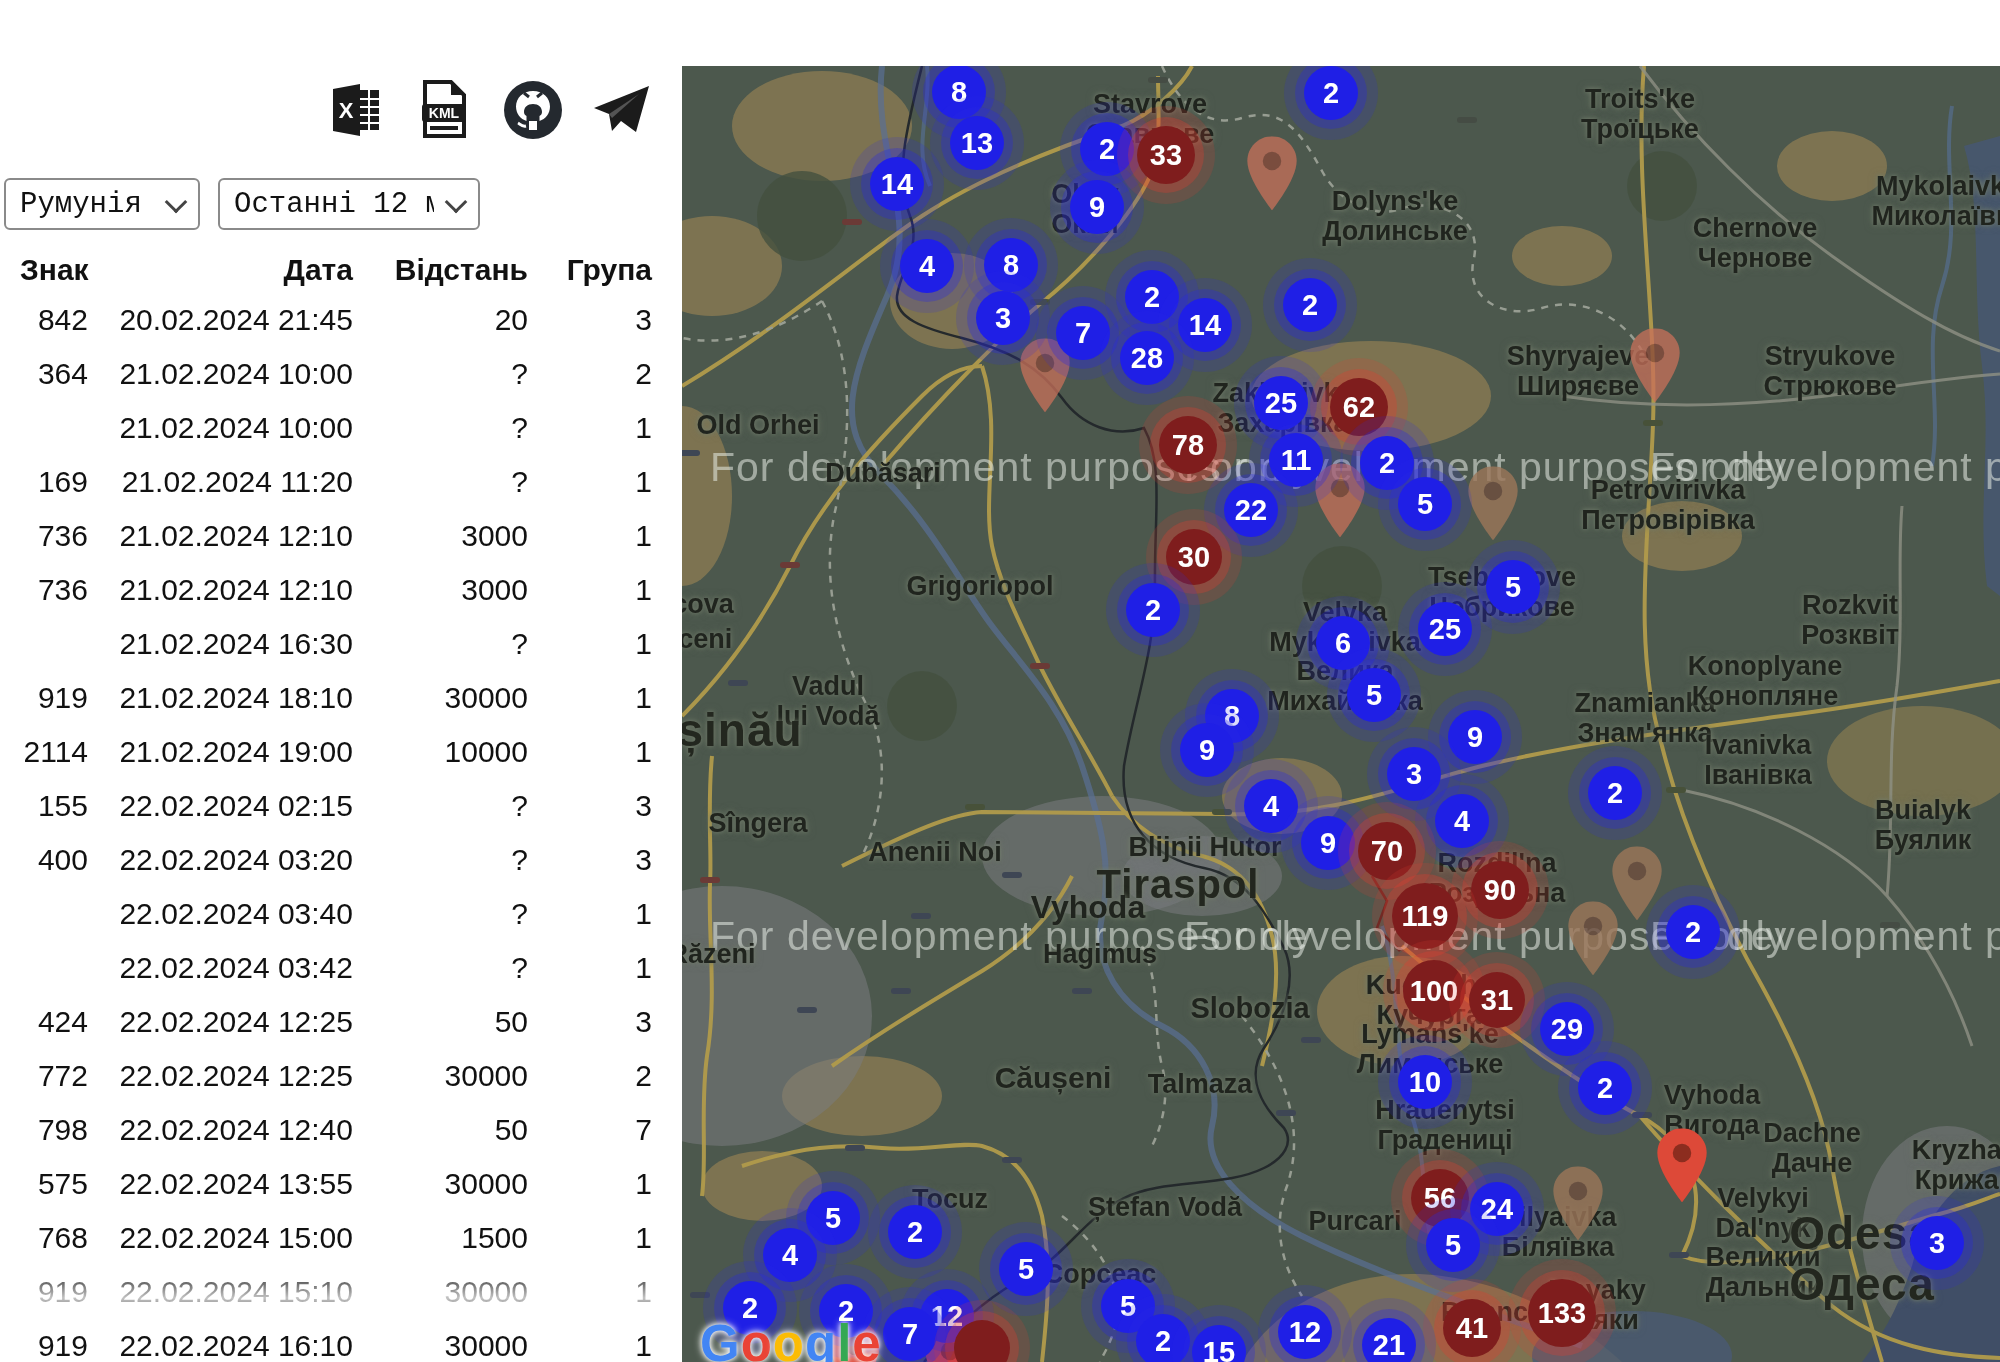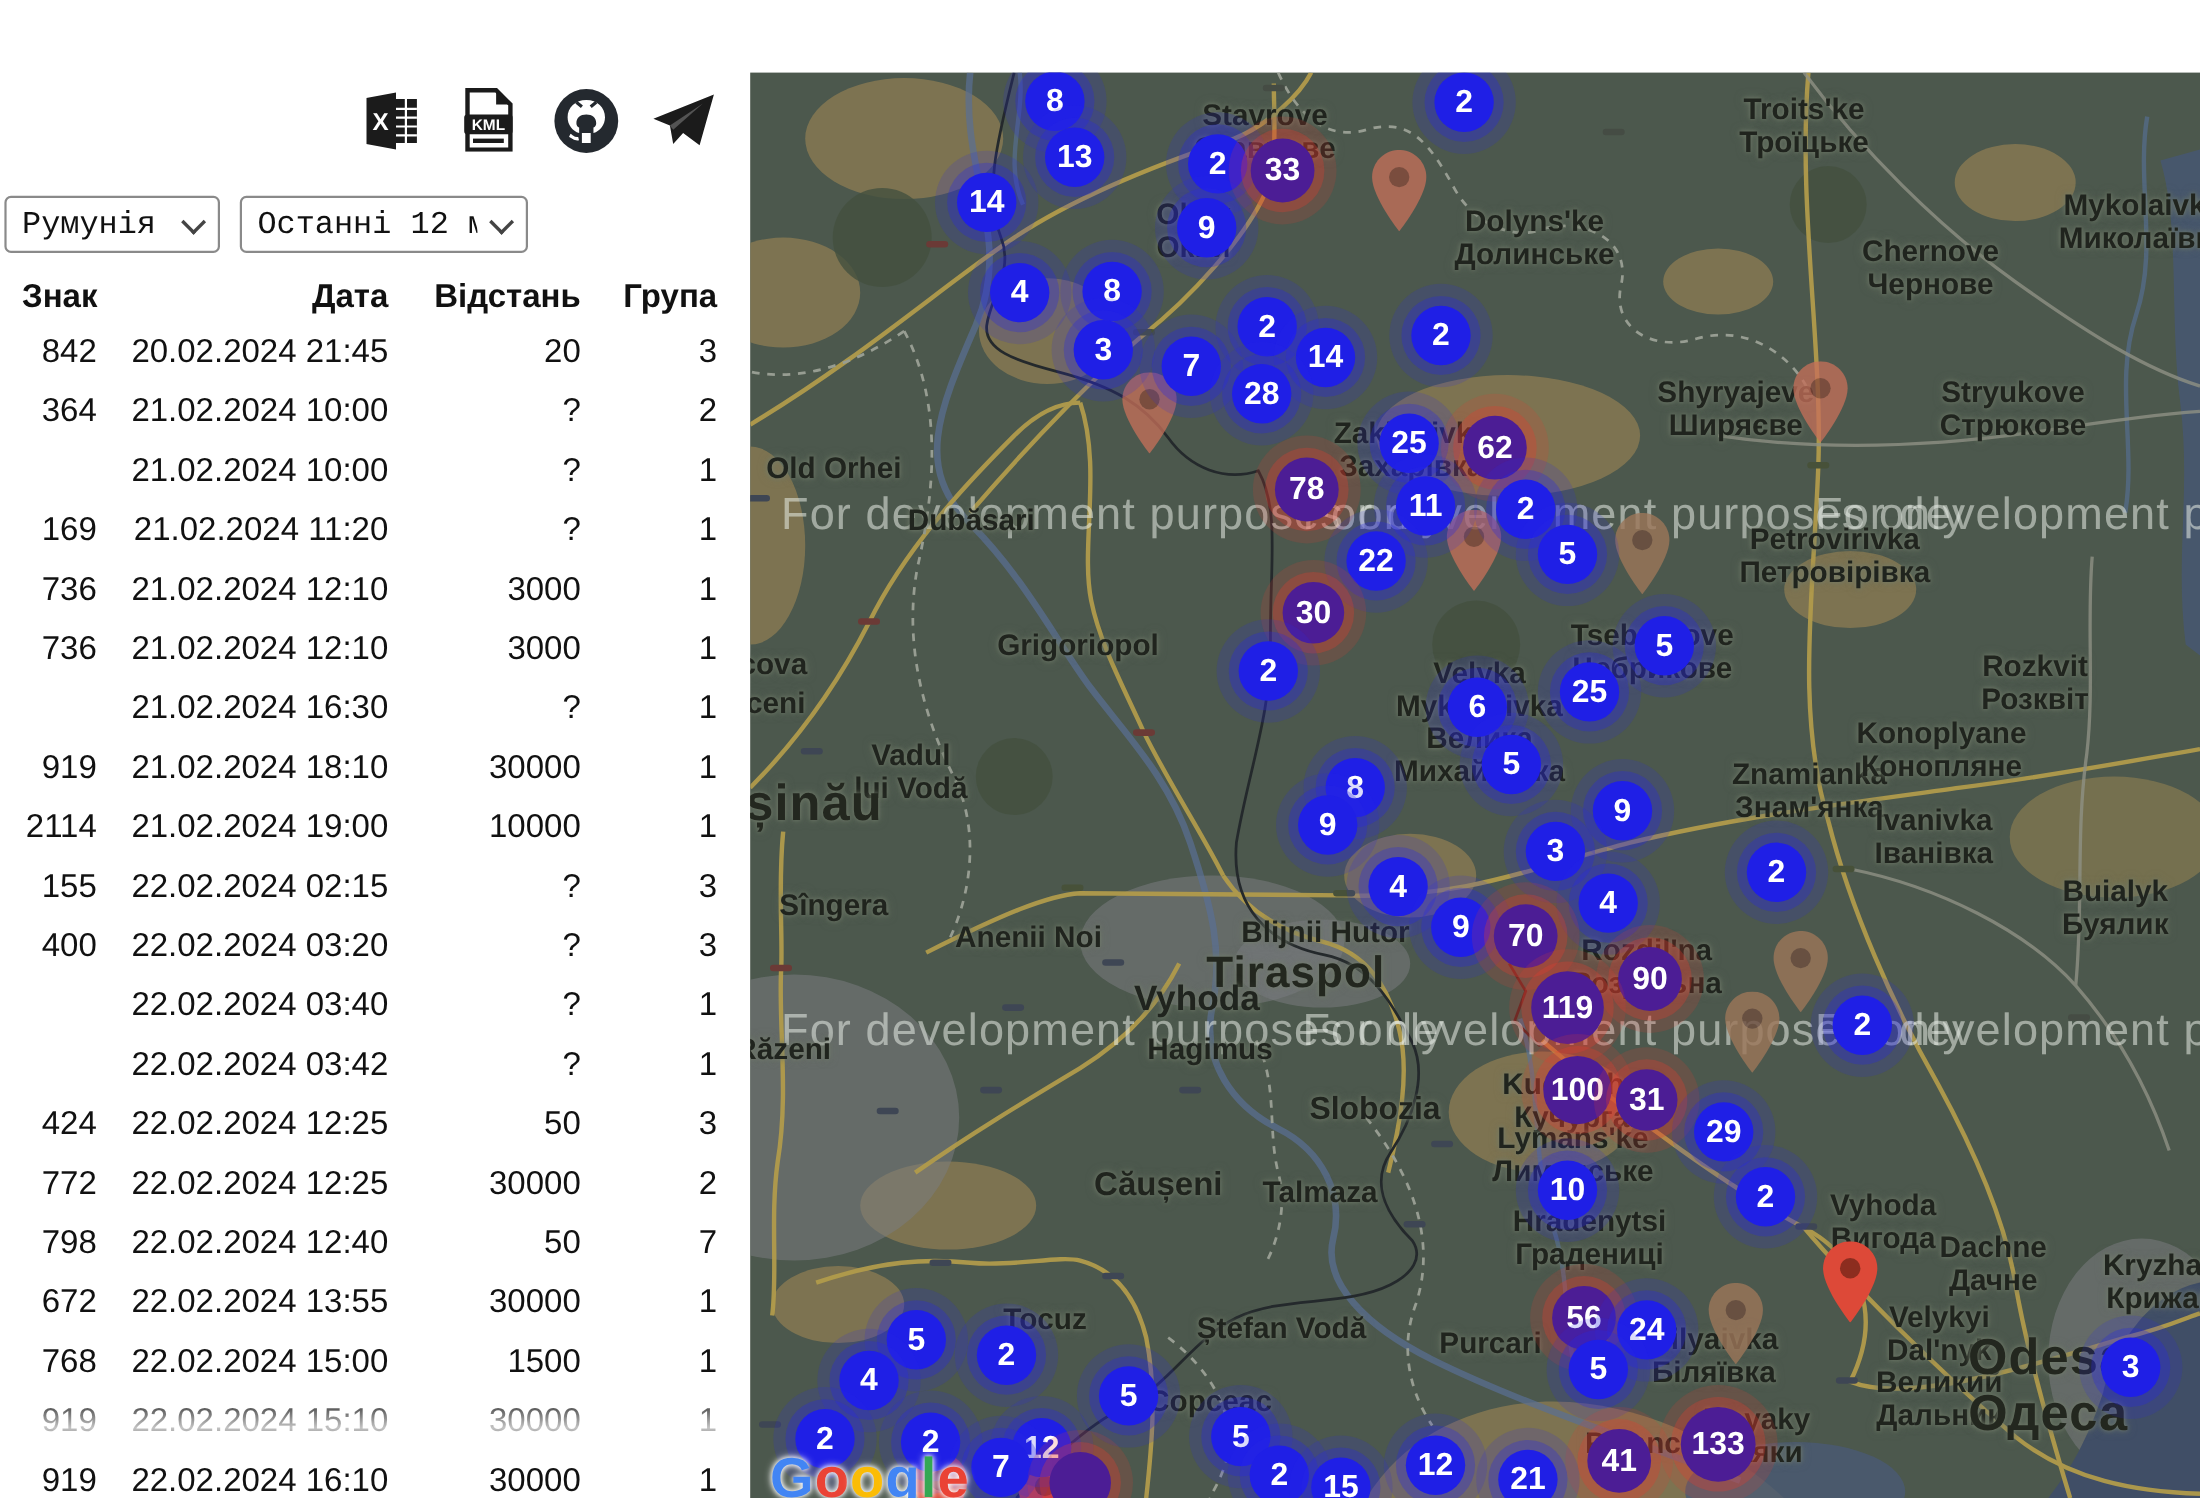--- a/index.html
+++ b/index.html
@@ -48,21 +48,21 @@
 
   .pin{position:absolute;transform:translate(-50%,-32%);width:54px;height:74px;}
   .pin svg{width:100%;height:100%;}
   .pin.red path{fill:#dd4938;} .pin.red circle{fill:#8c2d1f;}
   .pin.fr{opacity:.75;} .pin.fr path{fill:#c8705a;} .pin.fr circle{fill:#8a4a3a;}
   .pin.br{opacity:.8;} .pin.br path{fill:#9c7659;} .pin.br circle{fill:#6f4f3f;}
 
   .cluster{position:absolute;transform:translate(-50%,-50%);width:54px;height:54px;border-radius:50%;
     display:flex;align-items:center;justify-content:center;color:#fff;font-weight:bold;font-size:29px;cursor:pointer;}
   .cluster.b{background:#1f1fe6;box-shadow:0 0 0 9px rgba(40,40,230,.30),0 0 0 20px rgba(40,40,230,.17);}
-  .cluster.r{background:#4c1d95;box-shadow:0 0 0 9px rgba(230,59,45,.30),0 0 0 20px rgba(230,59,45,.17);}
+  .cluster.r{background:#7f1d1d;box-shadow:0 0 0 9px rgba(230,59,45,.30),0 0 0 20px rgba(230,59,45,.17);}
 
   #glogo{position:absolute;left:18px;top:1248px;font-size:51px;font-weight:bold;letter-spacing:1px;
     text-shadow:0 0 5px #fff,0 0 8px #fff;}
   #glogo span{display:inline;}
   .gB{color:#4285F4;} .gR{color:#EA4335;} .gY{color:#FBBC05;} .gG{color:#34A853;}
 </style>
 </head>
 <body>
 
 <div id="page">
@@ -219,21 +219,21 @@
           <span>30000</span>
           <span>2</span>
         </div>
         <div class="trow">
           <span>798</span>
           <span>22.02.2024 12:40</span>
           <span>50</span>
           <span>7</span>
         </div>
         <div class="trow">
-          <span>672</span>
+          <span>575</span>
           <span>22.02.2024 13:55</span>
           <span>30000</span>
           <span>1</span>
         </div>
         <div class="trow">
           <span>768</span>
           <span>22.02.2024 15:00</span>
           <span>1500</span>
           <span>1</span>
         </div>

